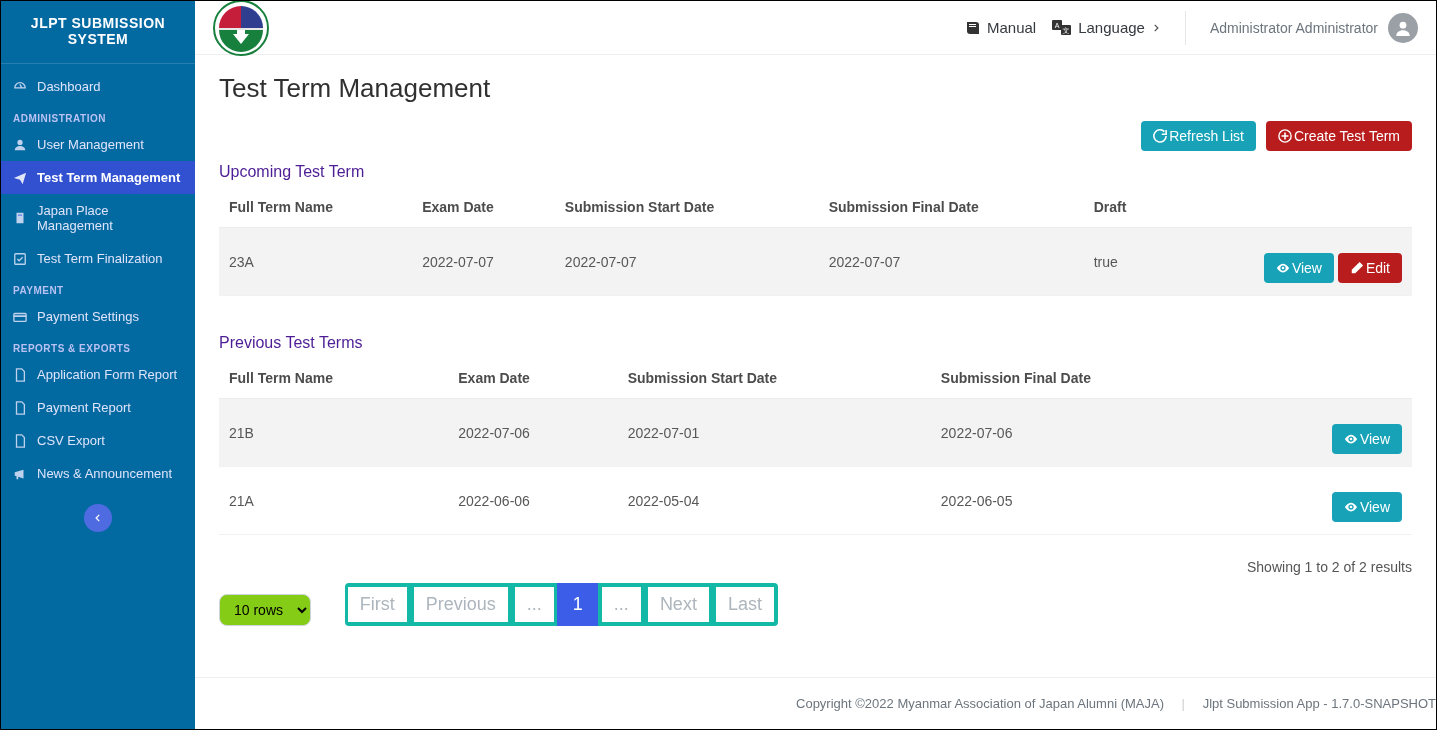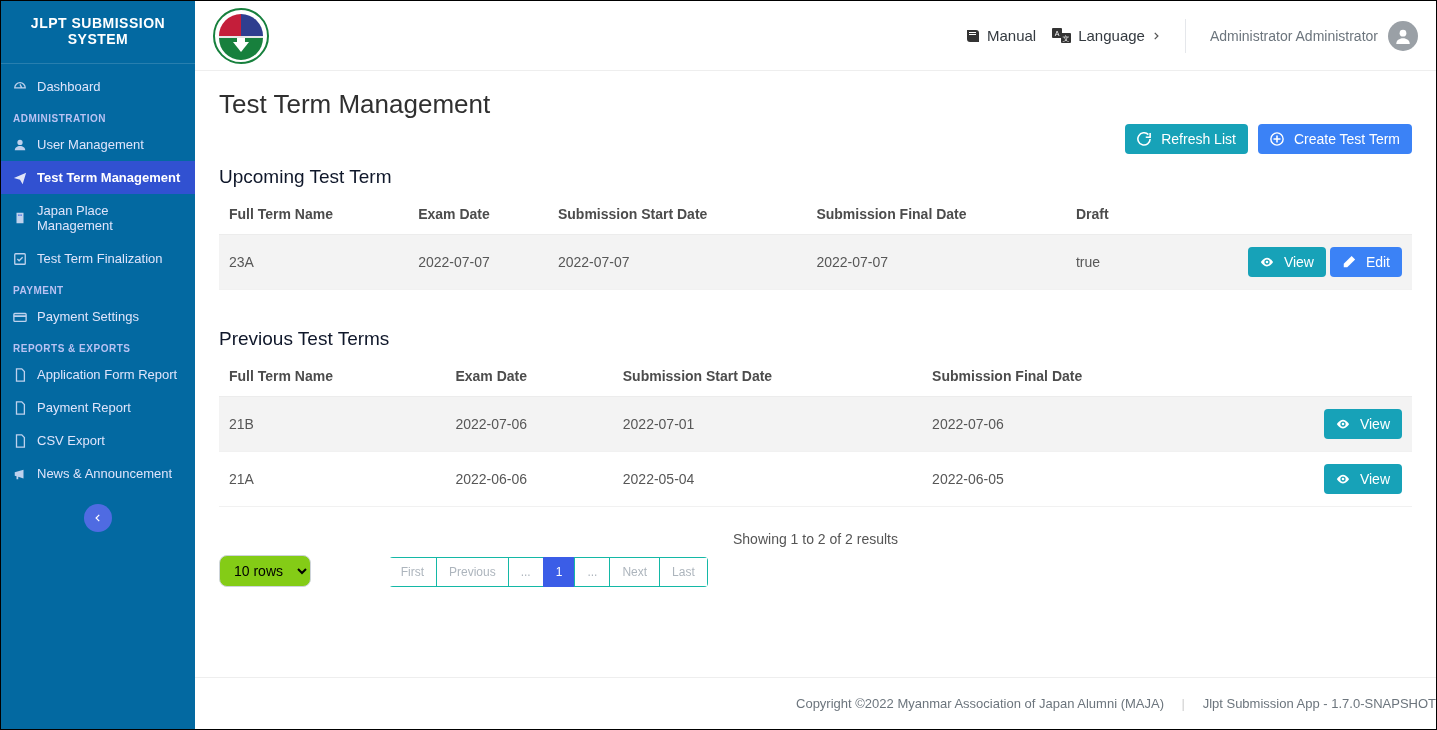--- a/index.html
+++ b/index.html
@@ -13,47 +13,47 @@
   .nav-section { color: #b9c2f3; font-size: 10px; font-weight: 700; padding: 10px 12px 4px; letter-spacing: .5px; }
   .nav-item { display: flex; align-items: center; gap: 10px; padding: 9px 12px; color: #dfe4fb; cursor: pointer; }
   .nav-item.active { background: #3151d1; color: #fff; font-weight: 600; }
   .nav-icon { width: 14px; height: 14px; display: inline-flex; align-items: center; justify-content: center; opacity: .85; flex-shrink: 0; }
   .collapse-btn { width: 28px; height: 28px; border-radius: 50%; background: #4f6be2; display: flex; align-items: center; justify-content: center; margin: 14px auto; cursor: pointer; }
 
   
   .main { flex: 1; display: flex; flex-direction: column; min-width: 0; }
 
   
-  .topbar { height: 70px; border-bottom: 1px solid #eee; display: flex; align-items: center; padding: 0 18px; gap: 16px; }
+  .topbar { height: 54px; border-bottom: 1px solid #eee; display: flex; align-items: center; padding: 0 18px; gap: 16px; }
   .logo { width: 56px; height: 56px; border-radius: 50%; display: flex; align-items: center; justify-content: center; }
   .topbar-spacer { flex: 1; }
   .top-link { display: inline-flex; align-items: center; gap: 6px; color: #343a40; cursor: pointer; font-size: 15px; }
   .top-link .chev { font-size: 12px; color: #555; }
   .vdiv { width: 1px; height: 34px; background: #e5e7eb; margin: 0 8px; }
   .userblock { display: inline-flex; align-items: center; gap: 10px; color: #6c757d; }
   .avatar { width: 30px; height: 30px; border-radius: 50%; background: #9aa0a6; display: flex; align-items: center; justify-content: center; color: #fff; }
 
   
   .content { flex: 1; padding: 10px 24px 0; overflow: auto; }
   .page-title { font-size: 26px; font-weight: 400; color: #303030; margin: 8px 0 4px; }
   .action-row { display: flex; justify-content: flex-end; gap: 10px; margin: 4px 0 8px; }
-  .btn { display: inline-flex; align-items: center; gap: 10px; border: none; border-radius: 4px; padding: 7px 12px; font-size: 14px; color: #fff; cursor: pointer; }
+  .btn { display: inline-flex; align-items: center; gap: 2px; border: none; border-radius: 4px; padding: 7px 12px; font-size: 14px; color: #fff; cursor: pointer; margin-top: 13px; }
   .btn-info { background: #17a2b8; }
-  .btn-primary { background: #3b82f6; }
-  h2.section { font-size: 19px; font-weight: 400; color: #0f172a; margin: 12px 0 6px; }
+  .btn-primary { background: #b91c1c; }
+  h2.section { font-size: 16px; font-weight: 400; color: #4c1d95; margin: 12px 0 6px; }
 
   table.grid { width: 100%; border-collapse: collapse; }
   table.grid th { text-align: left; font-weight: 600; color: #4c4c4c; padding: 12px 10px; border-bottom: 1px solid #ececec; font-size: 14px; }
   table.grid td { padding: 12px 10px; color: #575757; border-bottom: 1px solid #f1f1f1; }
   table.grid tbody tr:nth-child(odd) { background: #f3f3f3; }
   .row-actions { text-align: right; white-space: nowrap; }
   .rows-select { border: 1px solid #ced4da; border-radius: 8px; padding: 6px 10px; font-size: 14px; background: #84cc16; cursor: pointer; }
-  .result-text { flex: 1; text-align: center; color: #555; margin-bottom: 0; }
+  .result-text { flex: 1; text-align: right; color: #555; margin-bottom: 0; }
   .pager { display: inline-flex; border-radius: 4px; overflow: hidden; margin-left: auto; position: relative; left: -240px; }
-  .pager button { border: 1px solid #14b8a6; background: #fff; color: #3b5de7; padding: 7px 12px; font-size: 12px; cursor: pointer; margin-left: -1px; }
+  .pager button { border: 4px solid #14b8a6; background: #fff; color: #3b5de7; padding: 7px 12px; font-size: 18px; cursor: pointer; margin-left: -1px; }
   .pager button.active { background: #3b5de7; color: #fff; border-color: #3b5de7; }
   .pager button.disabled { color: #adb5bd; cursor: default; }
 
   .footer { border-top: 1px solid #eee; text-align: right; color: #6c757d; font-size: 13px; padding: 18px 0; }
   .footer .sep { margin: 0 14px; color: #cfcfcf; }
   .pager-wrap{display:flex;align-items:flex-end;gap:20px;margin-top:8px}
 </style>
 </head>
 <body>
 

